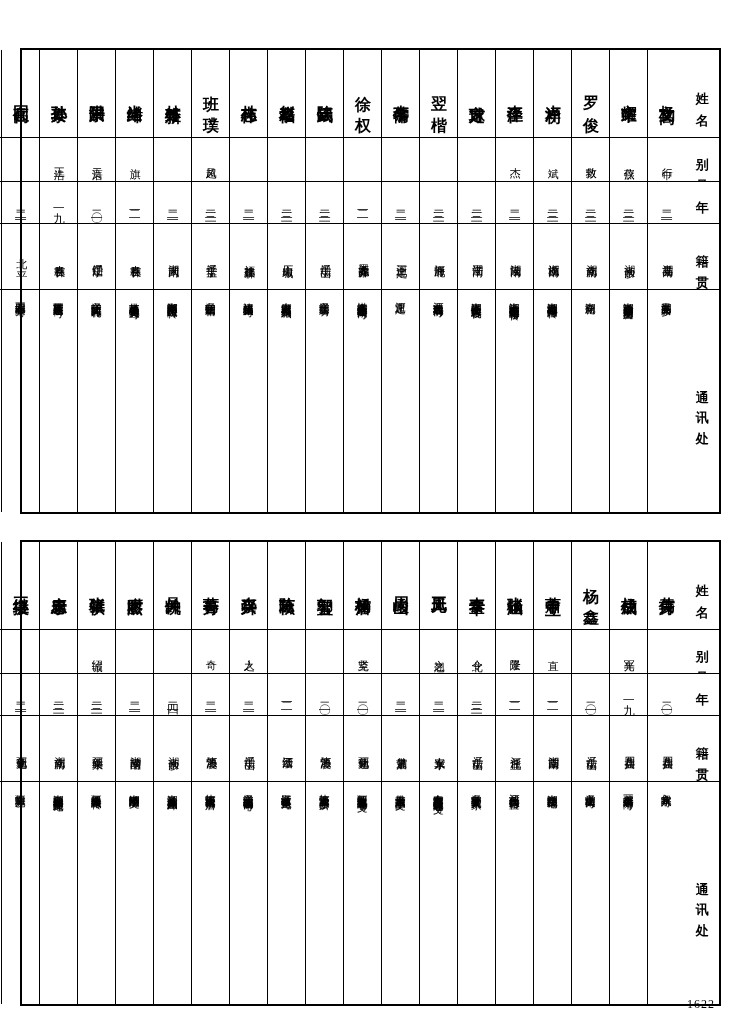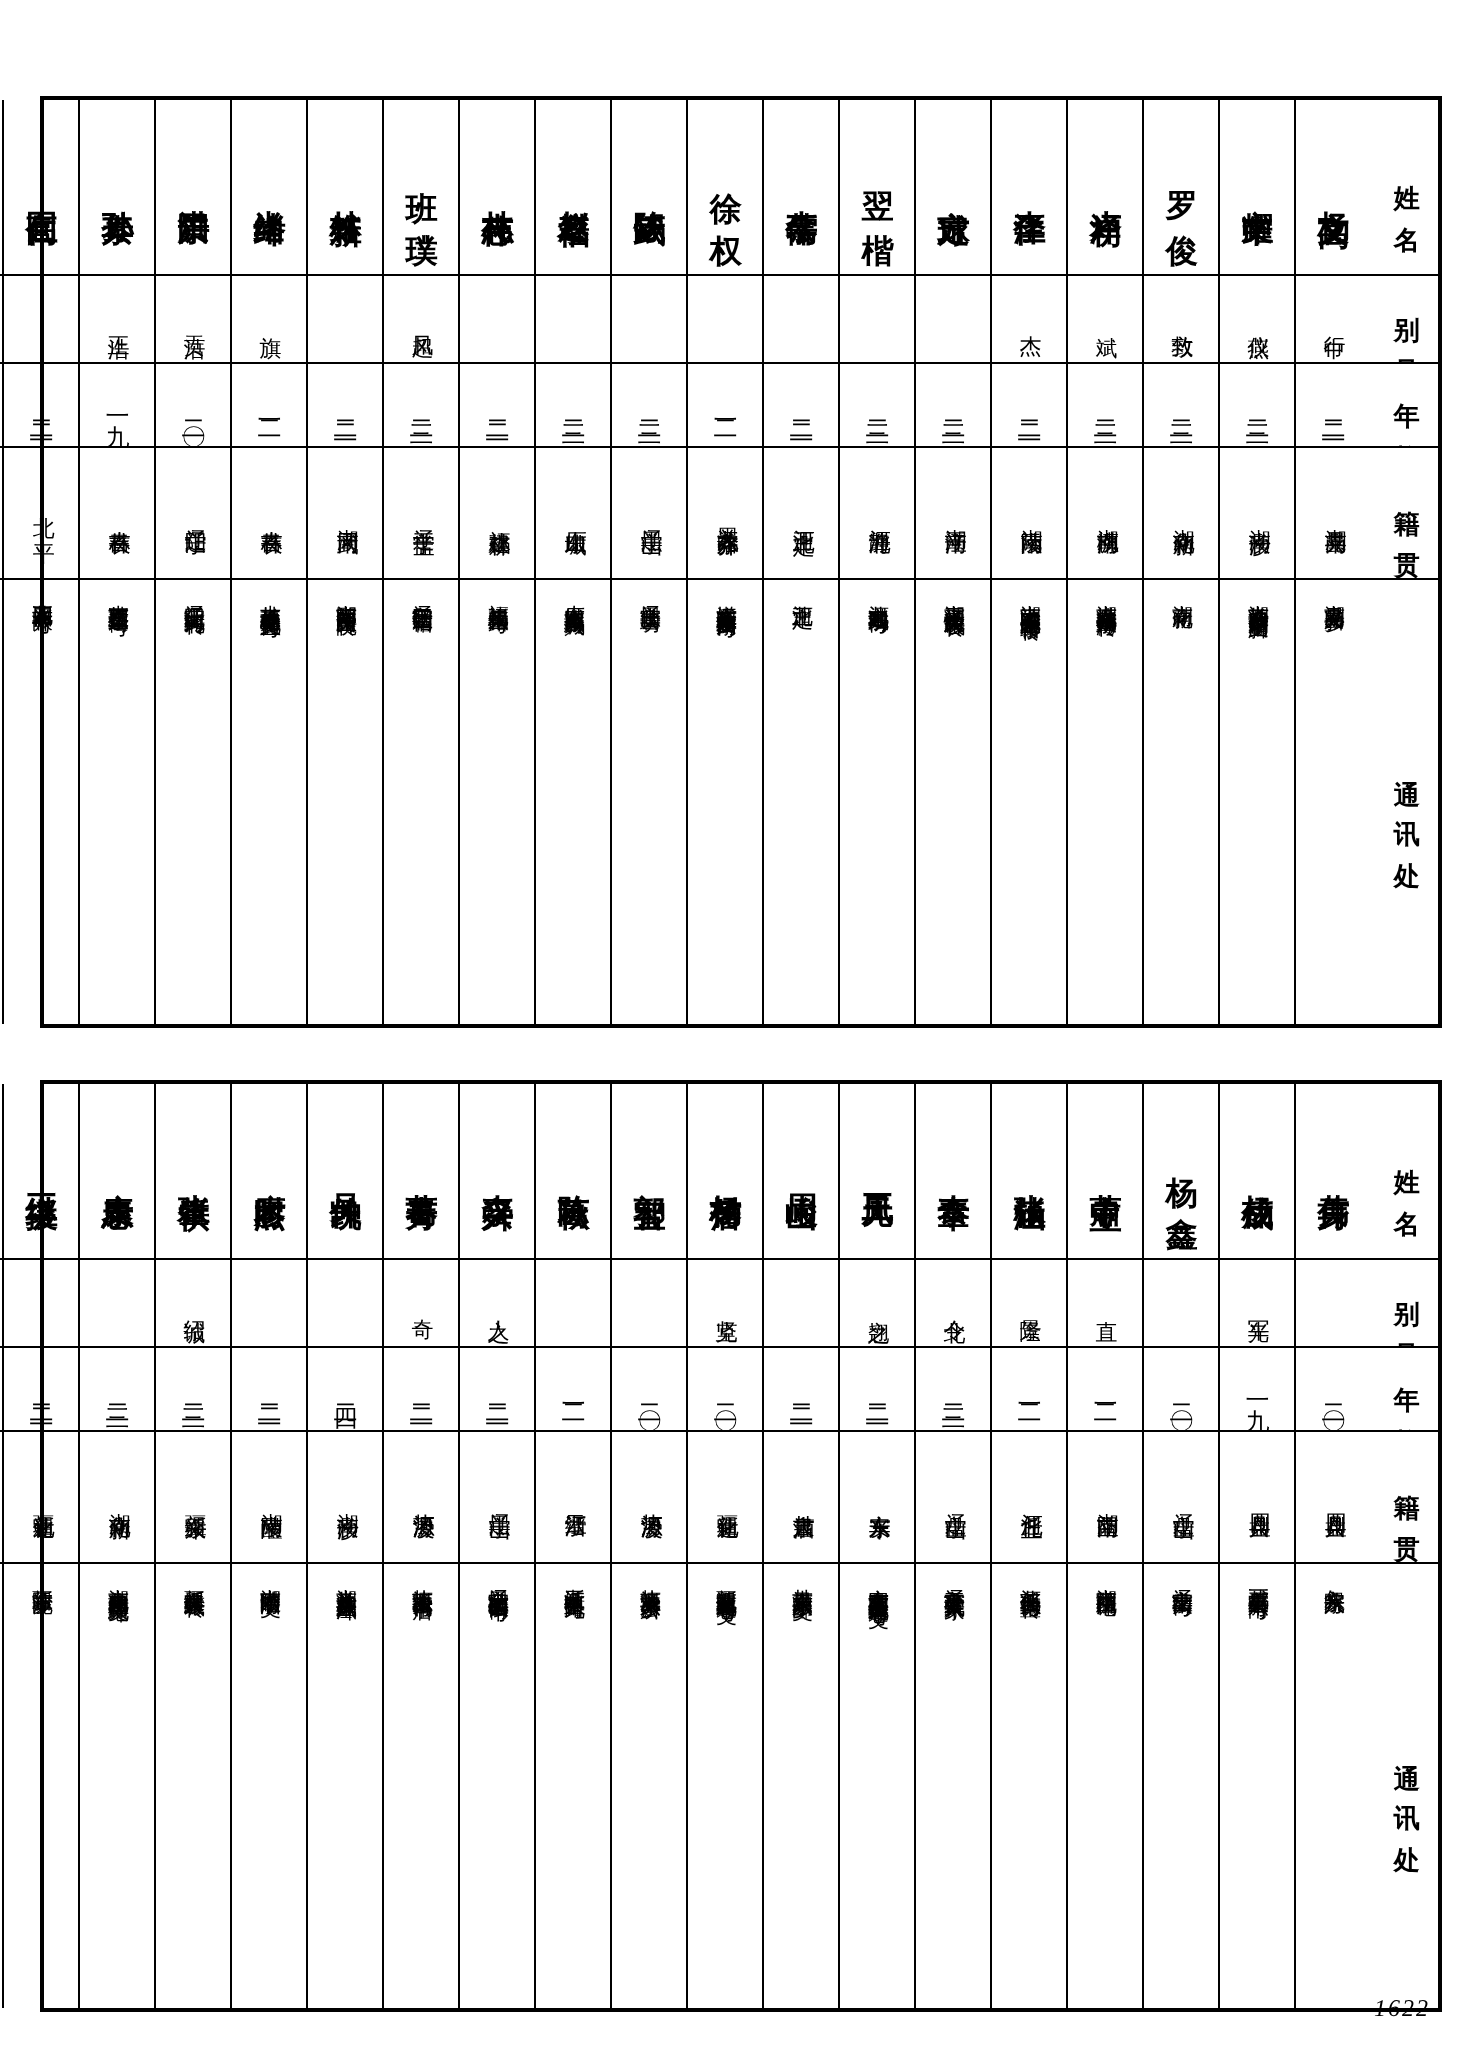--- a/index.html
+++ b/index.html
@@ -106,21 +106,20 @@
     max-height: 214px;
     white-space: normal;
   }
   .page-number {
     position: absolute;
     right: 26px;
     bottom: 12px;
     font-size: 12px;
     font-family: "Liberation Serif", serif;
     letter-spacing: 1px;
-    font-style: italic;
   }
   .spacer { height: 16px; }
 </style>
 </head>
 <body>
 
 <div class="page">
 
   <div class="table-block" id="table-top">
       <div class="col header-col">

